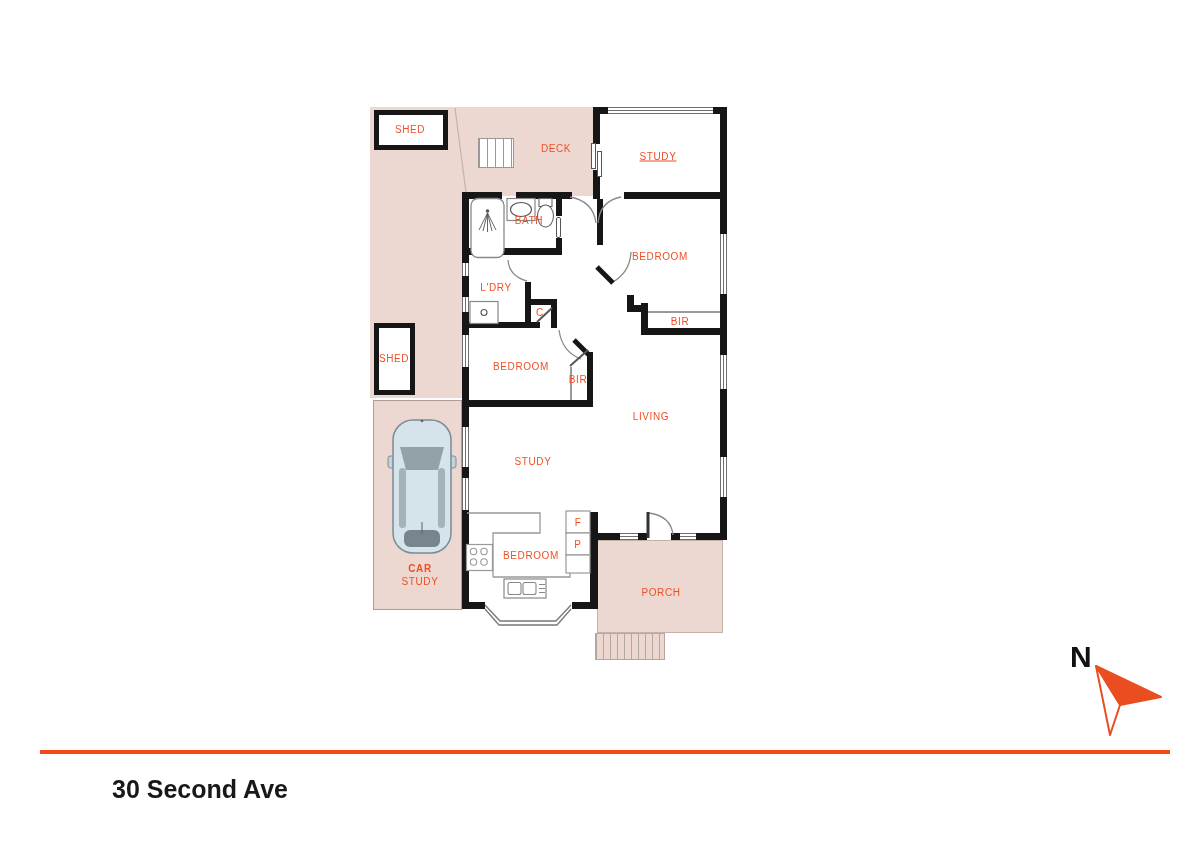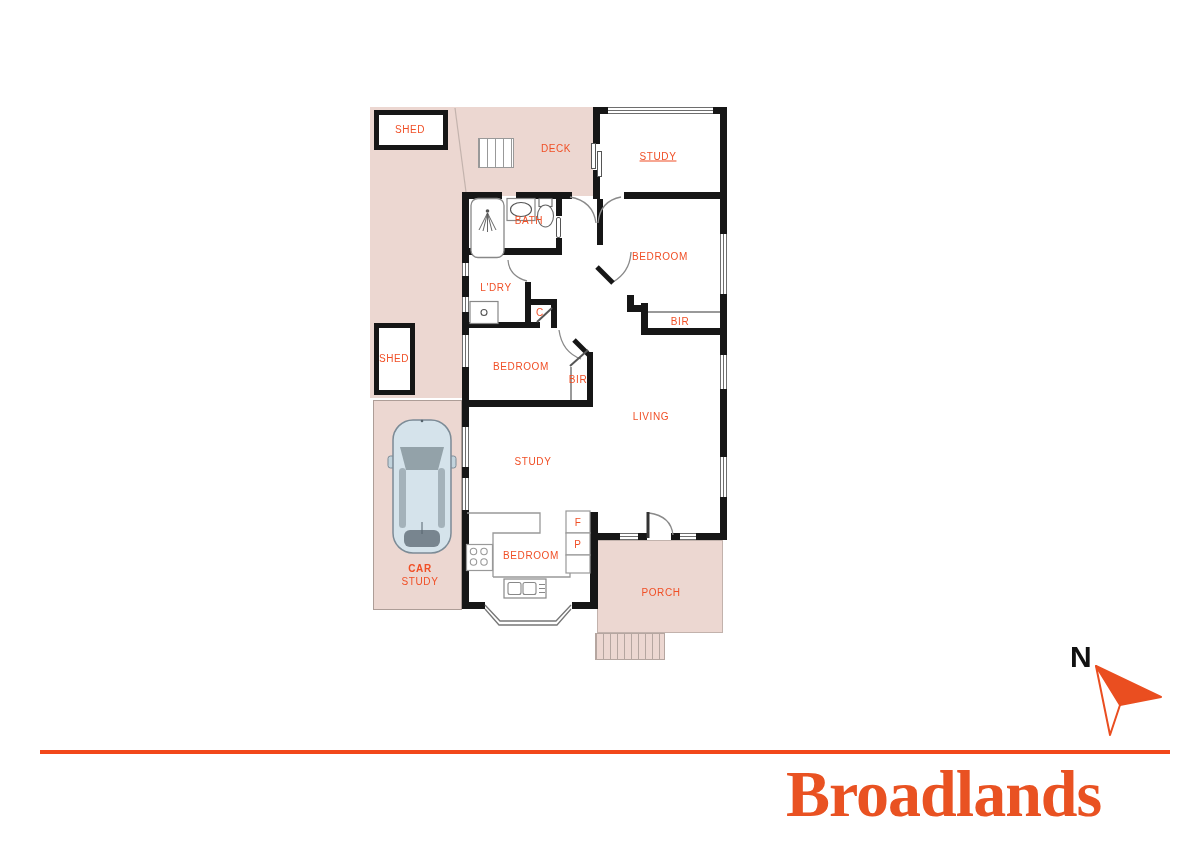--- a/index.html
+++ b/index.html
@@ -220,14 +220,14 @@
   <div class="rlabel" style="left:531px;top:555px;">BEDROOM</div>
   <div class="rlabel" style="left:578px;top:522px;">F</div>
   <div class="rlabel" style="left:578px;top:544px;">P</div>
   <div class="rlabel" style="left:394px;top:358px;">SHED</div>
   <div class="rlabel" style="left:420px;top:568px;font-weight:bold;">CAR</div>
   <div class="rlabel" style="left:420px;top:581px;">STUDY</div>
   <div class="rlabel" style="left:661px;top:592px;">PORCH</div>
 
   <div id="northN">N</div>
   <div id="rule"></div>
-  <div id="brand">Broadlands</div>
+  <div id="address">30 Second Ave</div>
 </div>
 
 </body></html>

